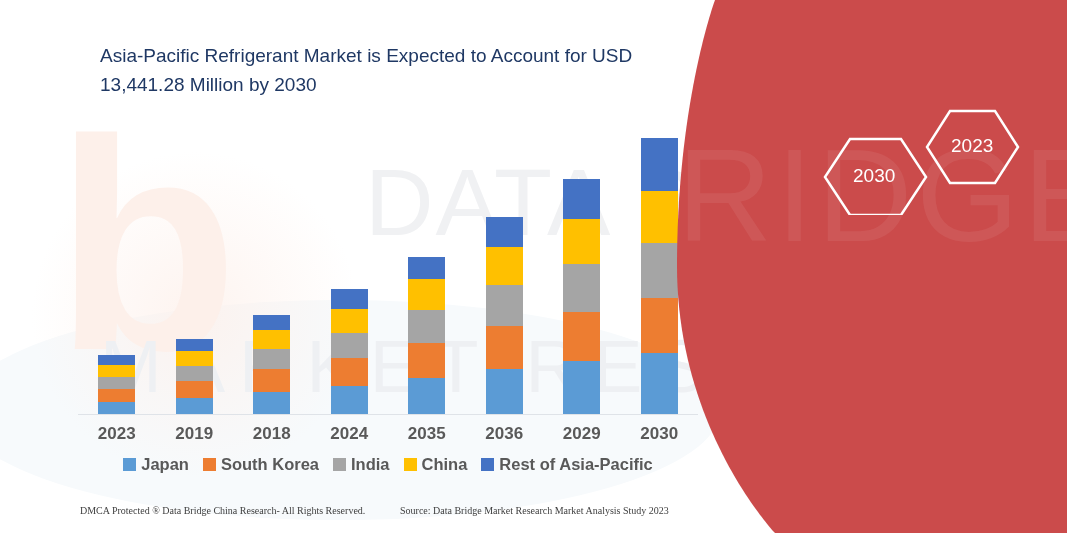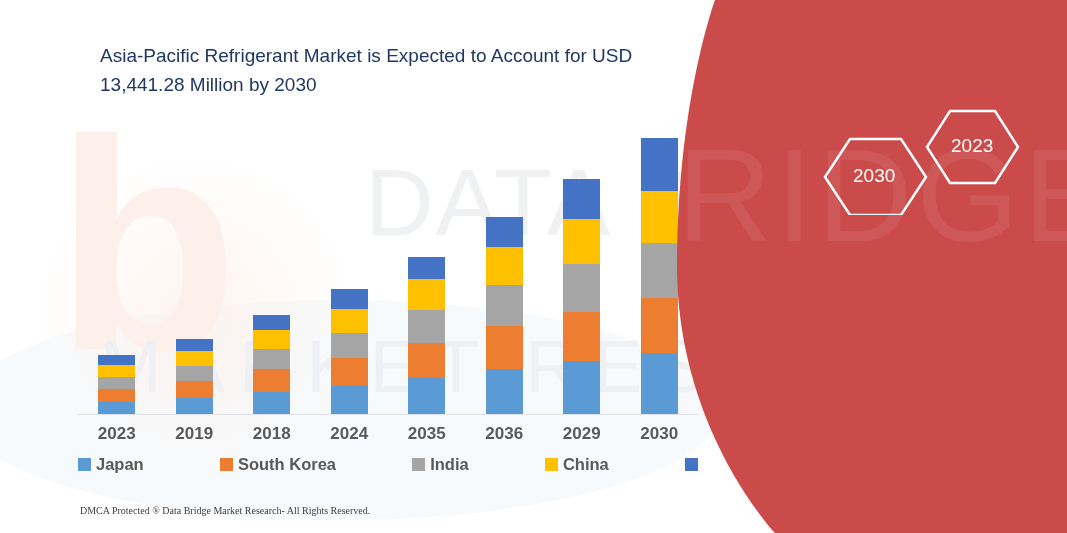--- a/index.html
+++ b/index.html
@@ -55,21 +55,21 @@
   .bar-slot{flex:1 1 0;display:flex;justify-content:center;align-items:flex-end;height:100%;}
   .bar{width:37px;display:flex;flex-direction:column;justify-content:flex-end;}
   .seg{width:100%;}
 
   .xlabels{position:absolute;left:78px;top:424px;width:620px;display:flex;z-index:3;}
   .xlabels .xl{flex:1 1 0;text-align:center;font-size:17px;font-weight:700;color:#595959;}
 
   
   .legend{
     position:absolute;left:78px;top:455px;width:620px;
-    display:flex;justify-content:space-between;align-items:center;gap:14px;z-index:3;
+    display:flex;justify-content:center;align-items:center;gap:14px;z-index:3;
   }
   .lg-item{display:flex;align-items:center;gap:5px;}
   .lg-sw{width:13px;height:13px;display:block;}
   .lg-tx{font-size:16.5px;font-weight:700;color:#595959;white-space:nowrap;}
 
   
   .footer{position:absolute;left:0;top:505px;width:700px;height:22px;z-index:3;}
   .ft-l{position:absolute;left:80px;top:0;font-family:"Liberation Serif", serif;font-size:10px;color:#404040;white-space:nowrap;}
   .ft-r{position:absolute;left:400px;top:0;font-family:"Liberation Serif", serif;font-size:10px;color:#404040;white-space:nowrap;}
 
@@ -213,25 +213,27 @@
       <div class="lg-item">
         <span class="lg-sw" style="background: rgb(165, 165, 165);"></span>
         <span class="lg-tx">India</span>
       </div>
       <div class="lg-item">
         <span class="lg-sw" style="background: rgb(255, 192, 0);"></span>
         <span class="lg-tx">China</span>
       </div>
       <div class="lg-item">
         <span class="lg-sw" style="background: rgb(68, 114, 196);"></span>
+        <span class="lg-tx">Rest of Asia-Pacific</span>
       </div>
     </div>
 
   <div class="footer">
-    <div class="ft-l">DMCA Protected ® Data Bridge Market Research-  All Rights Reserved.</div>
+    <div class="ft-l">DMCA Protected ® Data Bridge China Research-  All Rights Reserved.</div>
+    <div class="ft-r">Source: Data Bridge Market Research  Market Analysis Study 2023</div>
   </div>
 
   <div class="red-panel">
     <svg width="400" height="533" viewBox="0 0 400 533">
       <path id="redShape" d="M 48 0 L 400 0 L 400 533 L 108 533 C 108 533 10 430 10 266 C 10 102 48 0 48 0 Z" fill="#CB4B4B"></path>
     </svg>
 
     <div class="rp-wm">RIDGE</div>
 
 

